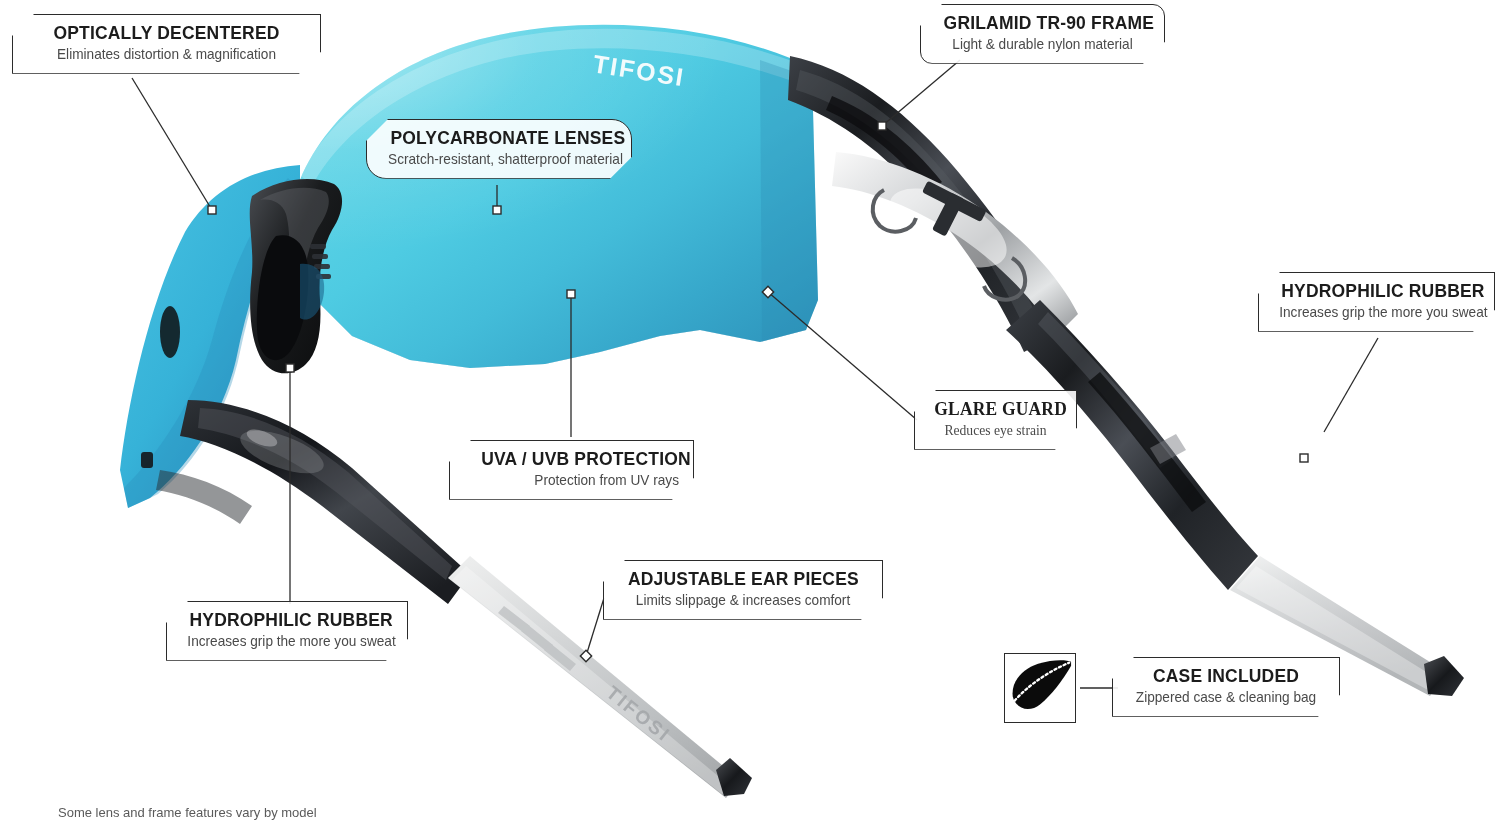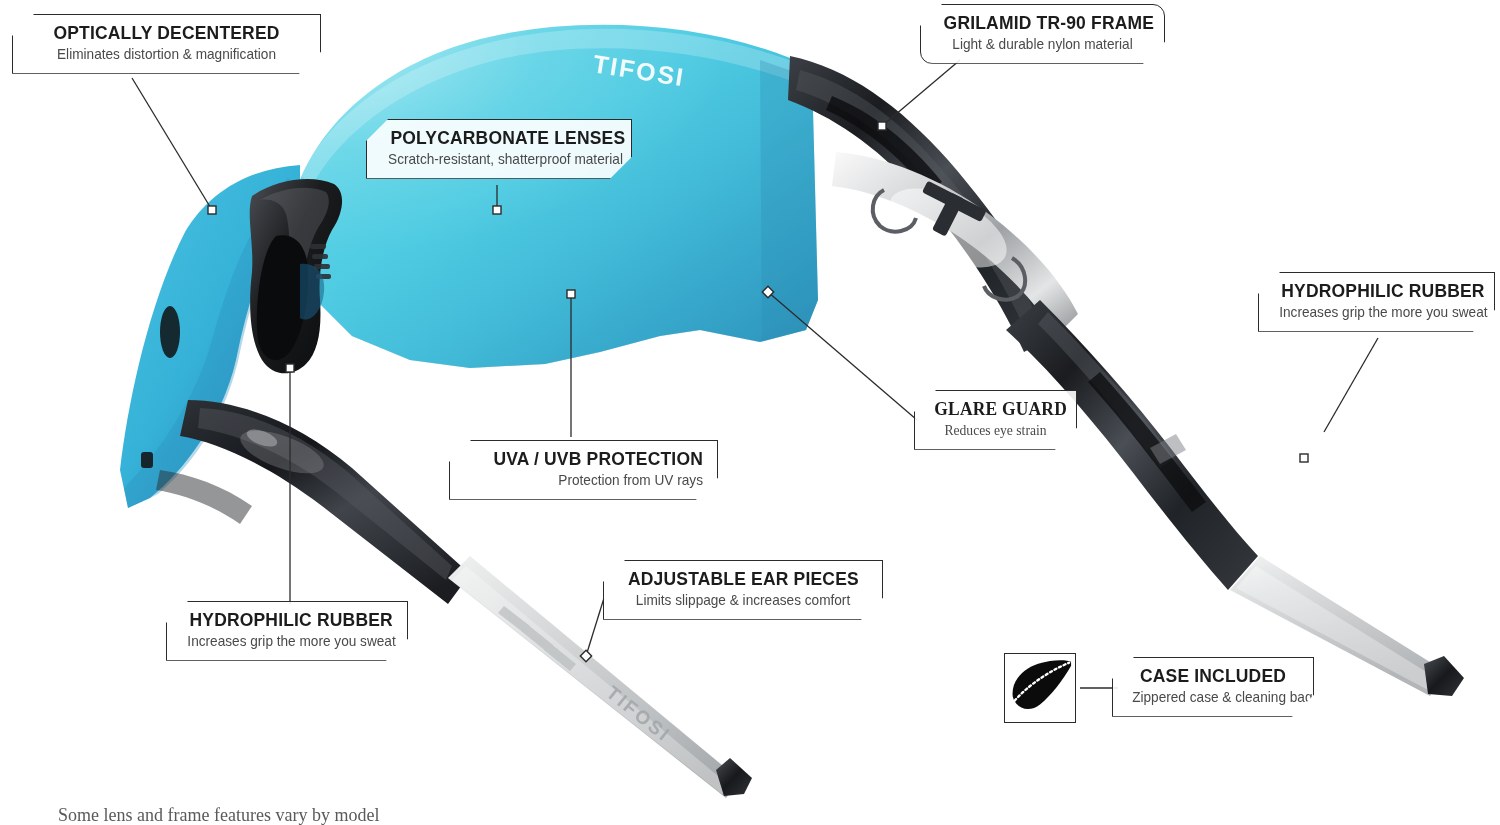--- a/index.html
+++ b/index.html
@@ -46,24 +46,23 @@
 
   
   .case-icon-box{
     position:absolute;
     border:1.6px solid #2b2b2b;
     background:#ffffff;
     box-sizing:border-box;
   }
   .footer-note{
     position:absolute;
-    font-size:18px;
+    font-size:13px;
     color:#5a5a5a;
     white-space:nowrap;
-    font-family:Liberation Serif, serif;
   }
 </style>
 </head>
 <body>
 
 <div id="stage">
 
   <svg id="art" viewBox="0 0 1500 825">
     <defs>
       <linearGradient id="lensG" x1="0.06" y1="0.05" x2="0.95" y2="0.92">
@@ -341,56 +340,56 @@
       <rect x="286" y="364" width="8" height="8"></rect>
       <rect x="582" y="652" width="8" height="8" transform="rotate(45 586 656)"></rect>
     </g>
   </svg>
 
   <div class="callout ta-center" style="left:12px;top:14px;width:309px;">
     <div class="title">OPTICALLY DECENTERED</div>
     <div class="sub">Eliminates distortion &amp; magnification</div>
   </div>
 
-  <div class="callout ta-center" style="left:366px;top:119px;width:266px;">
+  <div class="callout ta-center" style="left:366px;top:119px;width:266px;border-radius:20px;">
     <div class="title">POLYCARBONATE LENSES</div>
     <div class="sub">Scratch-resistant, shatterproof material</div>
   </div>
 
   <div class="callout ta-center" style="left:920px;top:4px;width:245px;border-radius:12px;">
     <div class="title">GRILAMID TR-90 FRAME</div>
     <div class="sub">Light &amp; durable nylon material</div>
   </div>
 
   <div class="callout ta-center" style="left:1258px;top:272px;width:237px;">
     <div class="title">HYDROPHILIC RUBBER</div>
     <div class="sub">Increases grip the more you sweat</div>
   </div>
 
   <div class="callout ta-center" style="left:914px;top:390px;width:163px;font-family:Liberation Serif, serif;">
     <div class="title">GLARE GUARD</div>
     <div class="sub">Reduces eye strain</div>
   </div>
 
-  <div class="callout ta-right" style="left:449px;top:440px;width:269px;">
+  <div class="callout ta-right" style="left:449px;top:440px;width:245px;">
     <div class="title">UVA / UVB PROTECTION</div>
     <div class="sub">Protection from UV rays</div>
   </div>
 
   <div class="callout ta-center" style="left:166px;top:601px;width:242px;">
     <div class="title">HYDROPHILIC RUBBER</div>
     <div class="sub">Increases grip the more you sweat</div>
   </div>
 
   <div class="callout ta-center" style="left:603px;top:560px;width:280px;">
     <div class="title">ADJUSTABLE EAR PIECES</div>
     <div class="sub">Limits slippage &amp; increases comfort</div>
   </div>
 
-  <div class="callout ta-center" style="left:1112px;top:657px;width:202px;">
+  <div class="callout ta-center" style="left:1112px;top:657px;width:228px;">
     <div class="title">CASE INCLUDED</div>
     <div class="sub">Zippered case &amp; cleaning bag</div>
   </div>
 
   <div class="case-icon-box" style="left:1004px;top:653px;width:72px;height:70px;">
     <svg viewBox="0 0 72 70" width="100%" height="100%">
       <path d="M 8,44 C 6,30 16,16 34,10 C 50,5 64,6 68,8 L 68,12
                C 60,26 48,42 36,52 C 26,60 12,58 8,44 Z" fill="#0b0b0b"></path>
       <path d="M 10,48 C 22,34 44,18 66,9" fill="none" stroke="#ffffff" stroke-width="2.4" stroke-dasharray="2.2 3" stroke-linecap="round"></path>
     </svg>

